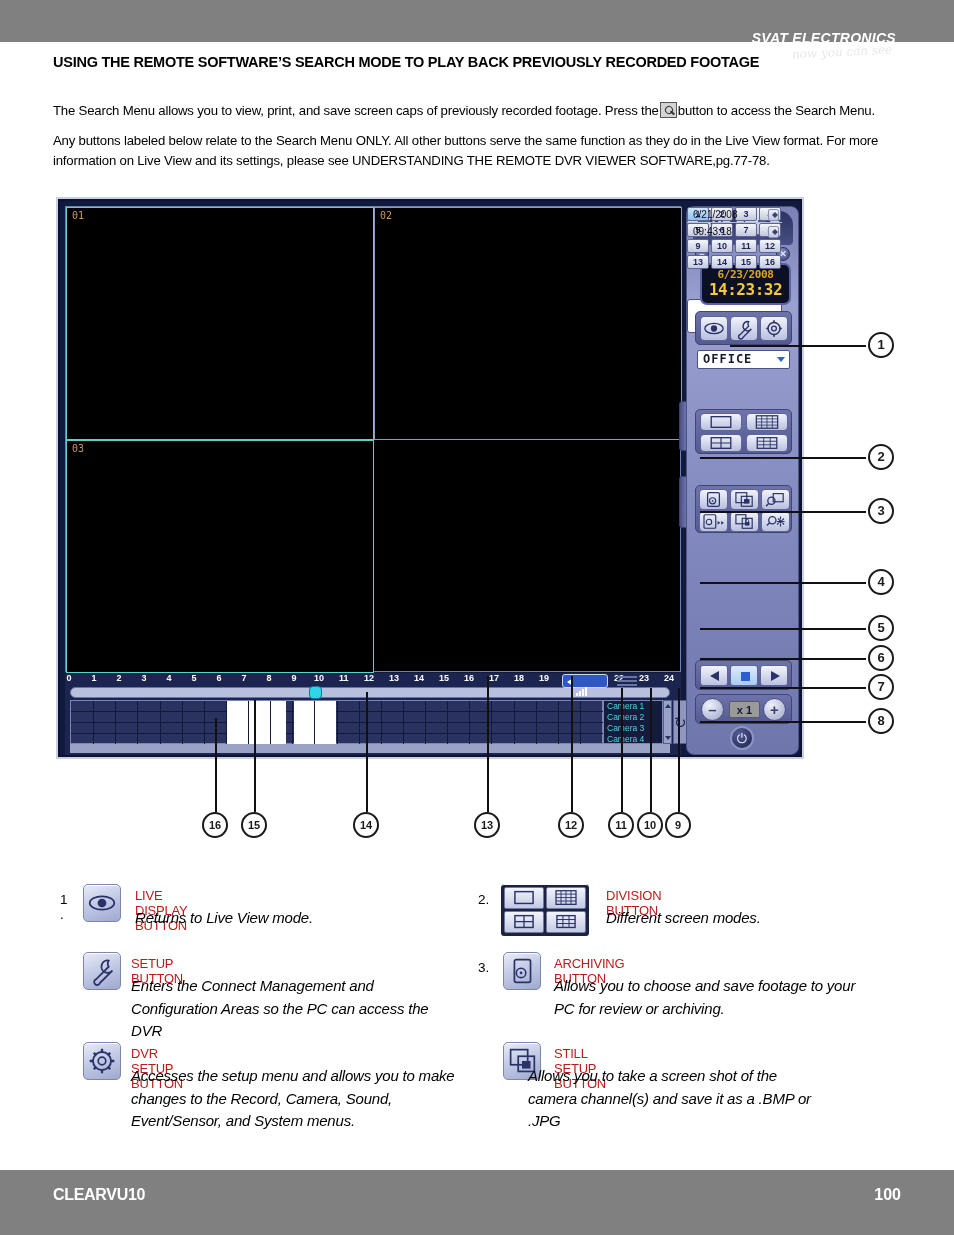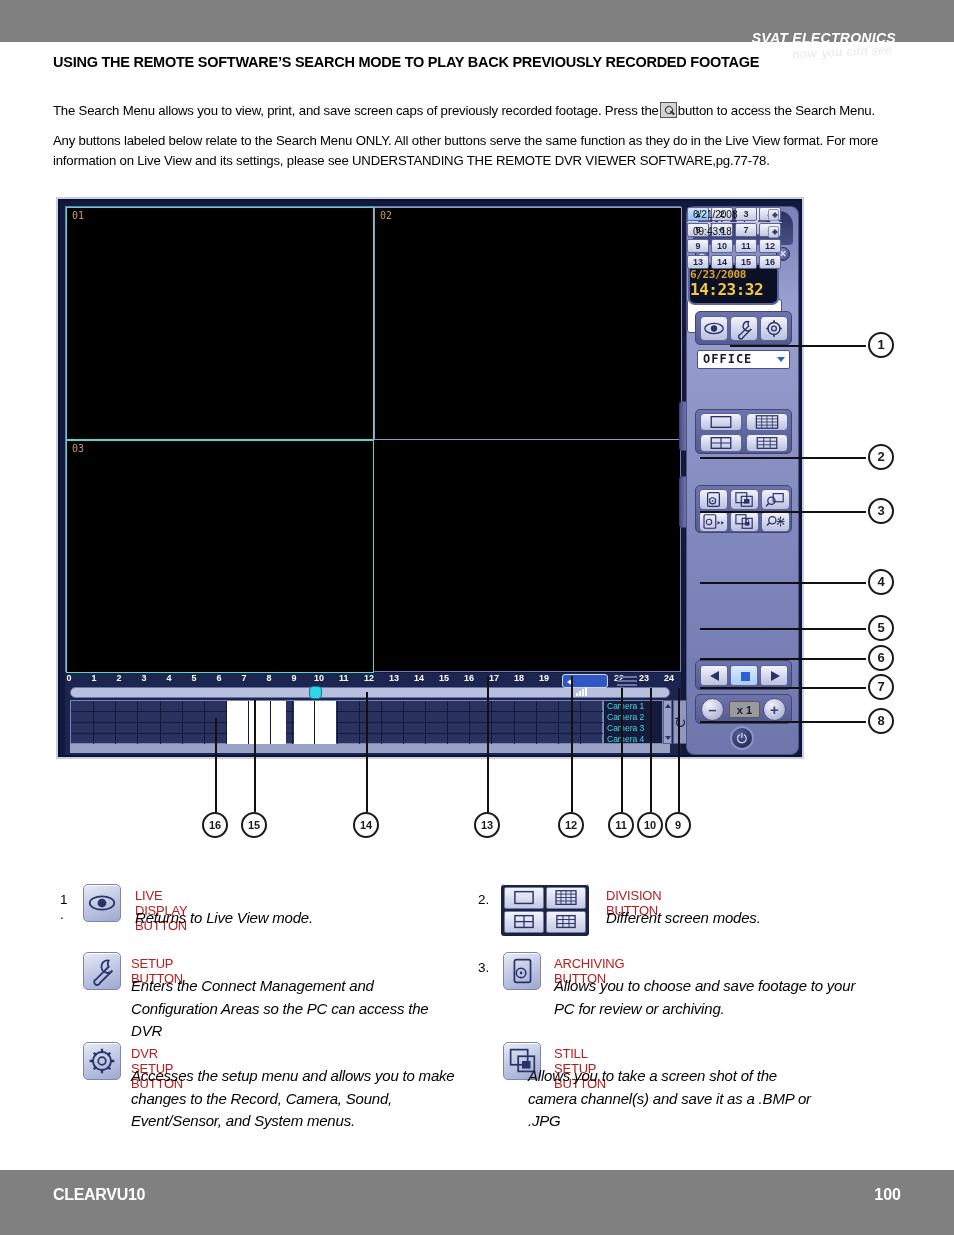--- a/index.html
+++ b/index.html
@@ -174,23 +174,23 @@
   }
   .pbtn-min, .pbtn-close {
     position:absolute; top:40px; width:14px; height:14px; border-radius:50%;
     background:radial-gradient(circle at 35% 30%,#8a91c8,#3a4078);
     border:1px solid #2a2f5c; color:#dfe3f6; font-size:9px;
     text-align:center; line-height:12px; font-weight:bold;
   }
   .pbtn-min { left:8px; }
   .pbtn-close { right:8px; }
   .clock {
-    position:absolute; left:1px; top:56px; width:91px; height:42px;
+    position:absolute; left:13px; top:56px; width:91px; height:42px;
     background:#0b1025; border:2px solid #5a63a0; border-radius:7px;
-    text-align:left;
+    text-align:center;
   }
   .clock .d {
     font-size:11px; color:#e0a42a; font-family:"DejaVu Sans Mono", monospace;
     font-weight:bold; margin-top:3px; letter-spacing:-0.4px;
   }
   .clock .t {
     font-size:16px; color:#f5c842; font-family:"DejaVu Sans Mono", monospace;
     font-weight:bold; line-height:18px; letter-spacing:-0.5px;
   }
   .group {

